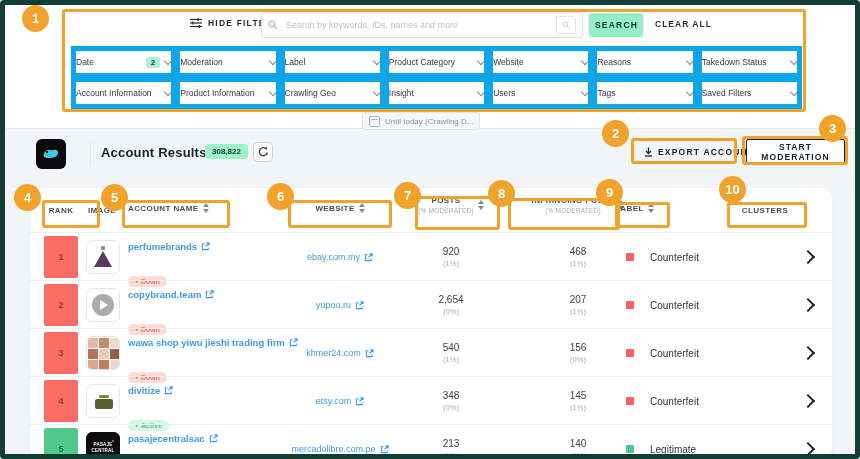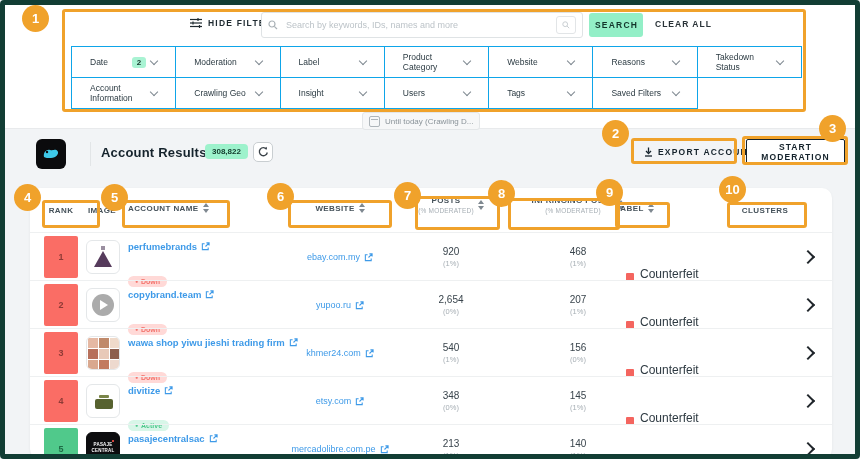--- a/index.html
+++ b/index.html
@@ -19,21 +19,21 @@
   .search-box{left:256px;top:7px;width:322px;height:26px;border:1px solid #DFE3E5;border-radius:3px;
     display:flex;align-items:center;gap:6px;padding:0 6px;background:#fff;box-sizing:border-box}
   .search-box input{flex:1;border:none;outline:none;font-size:9px;color:#333;font-family:Liberation Sans, sans-serif;min-width:0;background:transparent}
   .search-box input::placeholder{color:#BCC3C8}
   .img-search{width:18px;height:16px;border:1px solid #E2E5E7;border-radius:3px;display:grid;place-items:center;flex:none}
   .search-btn{left:584px;top:8px;width:54px;height:24px;background:#93EFC7;border:none;border-radius:3px;
     font-size:8.5px;font-weight:bold;letter-spacing:1.2px;color:#12342A;cursor:pointer;font-family:"Liberation Sans",sans-serif}
   .clear-all{left:650px;top:14px;font-size:8.5px;font-weight:bold;letter-spacing:1px;color:#2A3338;cursor:pointer}
 
   .filter-grid{left:67px;top:42px;width:730px;display:grid;grid-template-columns:repeat(7,1fr);grid-auto-rows:31px}
-  .fcell{border:1px solid #0ea5e9;background:#fff;display:flex;align-items:center;padding:0 18px;
+  .fcell{border:5px solid #0ea5e9;background:#fff;display:flex;align-items:center;padding:0 0;
     font-size:8.5px;color:#2B3A42;margin-left:-1px;margin-top:-1px;cursor:pointer;box-sizing:border-box}
   .fright{margin-left:auto;display:flex;align-items:center;gap:5px}
   .fbadge{background:#A9F3D3;border-radius:3px;padding:1px 5px;font-size:8px;font-weight:bold;color:#14342A}
   .fbadge:empty{display:none}
   .chev-d{width:5px;height:5px;border-right:1.5px solid #7E8890;border-bottom:1.5px solid #7E8890;
     transform:rotate(45deg);margin-top:-3px;flex:none}
 
   .chip{left:357px;top:107px;height:16px;display:flex;align-items:center;gap:5px;background:#F6F7F8;
     border:1px solid #E3E6E8;border-radius:3px;padding:0 6px;font-size:8px;color:#8A9399;cursor:pointer}
   .cal{width:9px;height:9px;border:1px solid #AEB5BA;border-radius:2px;position:relative;flex:none}
@@ -104,21 +104,21 @@
   .status[data-variant="Down"]{background:#FFD9D7;color:#F3736C}
   .status[data-variant="Active"]{background:#D7F6E8;color:#4EC88C}
 
   .site{left:250px;top:0;width:120px;height:100%;display:flex;align-items:center;justify-content:center;gap:4px;
     color:#3E9AE8;font-size:9px;font-weight:normal;cursor:pointer;white-space:nowrap}
   .numcol{top:0;height:100%;display:flex;flex-direction:column;align-items:center;justify-content:center;gap:2px}
   .posts-col{left:366px;width:110px}
   .inf-col{left:478px;width:140px}
   .num{font-size:10px;color:#39444C}
   .pct{font-size:7.5px;color:#A6AEB4}
-  .labelcell{left:596px;top:0;height:100%;display:flex;align-items:flex-end;gap:6px;font-size:12px;color:#2E3A42}
+  .labelcell{left:596px;top:0;height:100%;display:flex;align-items:center;gap:16px;font-size:10px;color:#2E3A42}
   .sq{width:8px;height:8px;border-radius:1px;flex:none}
   .labelcell[data-variant="red"] .sq{background:#F4655F}
   .labelcell[data-variant="green"] .sq{background:#4FC98A}
   .chev-right{left:773px;top:19px;width:8px;height:8px;border-right:2px solid #20262B;border-bottom:2px solid #20262B;
     transform:rotate(-45deg);cursor:pointer}
 
   
   .ann-b{position:absolute;border:3px solid #F0A22B;border-radius:3px;z-index:30;pointer-events:none;box-sizing:border-box}
   .ann-c{position:absolute;width:27px;height:27px;border-radius:50%;background:#F0A22B;color:#fff;
     display:grid;place-items:center;font-size:13px;font-weight:bold;z-index:35}
@@ -210,20 +210,26 @@
         </span>
     </div>
     <div class="fcell">
       <span>Takedown Status</span>
       <span class="fright">
           <span class="chev-d"></span>
         </span>
     </div>
     <div class="fcell">
       <span>Account Information</span>
+      <span class="fright">
+          <span class="chev-d"></span>
+        </span>
+    </div>
+    <div class="fcell">
+      <span>Product Information</span>
       <span class="fright">
           <span class="chev-d"></span>
         </span>
     </div>
     <div class="fcell">
       <span>Crawling Geo</span>
       <span class="fright">
           <span class="chev-d"></span>
         </span>
     </div>

